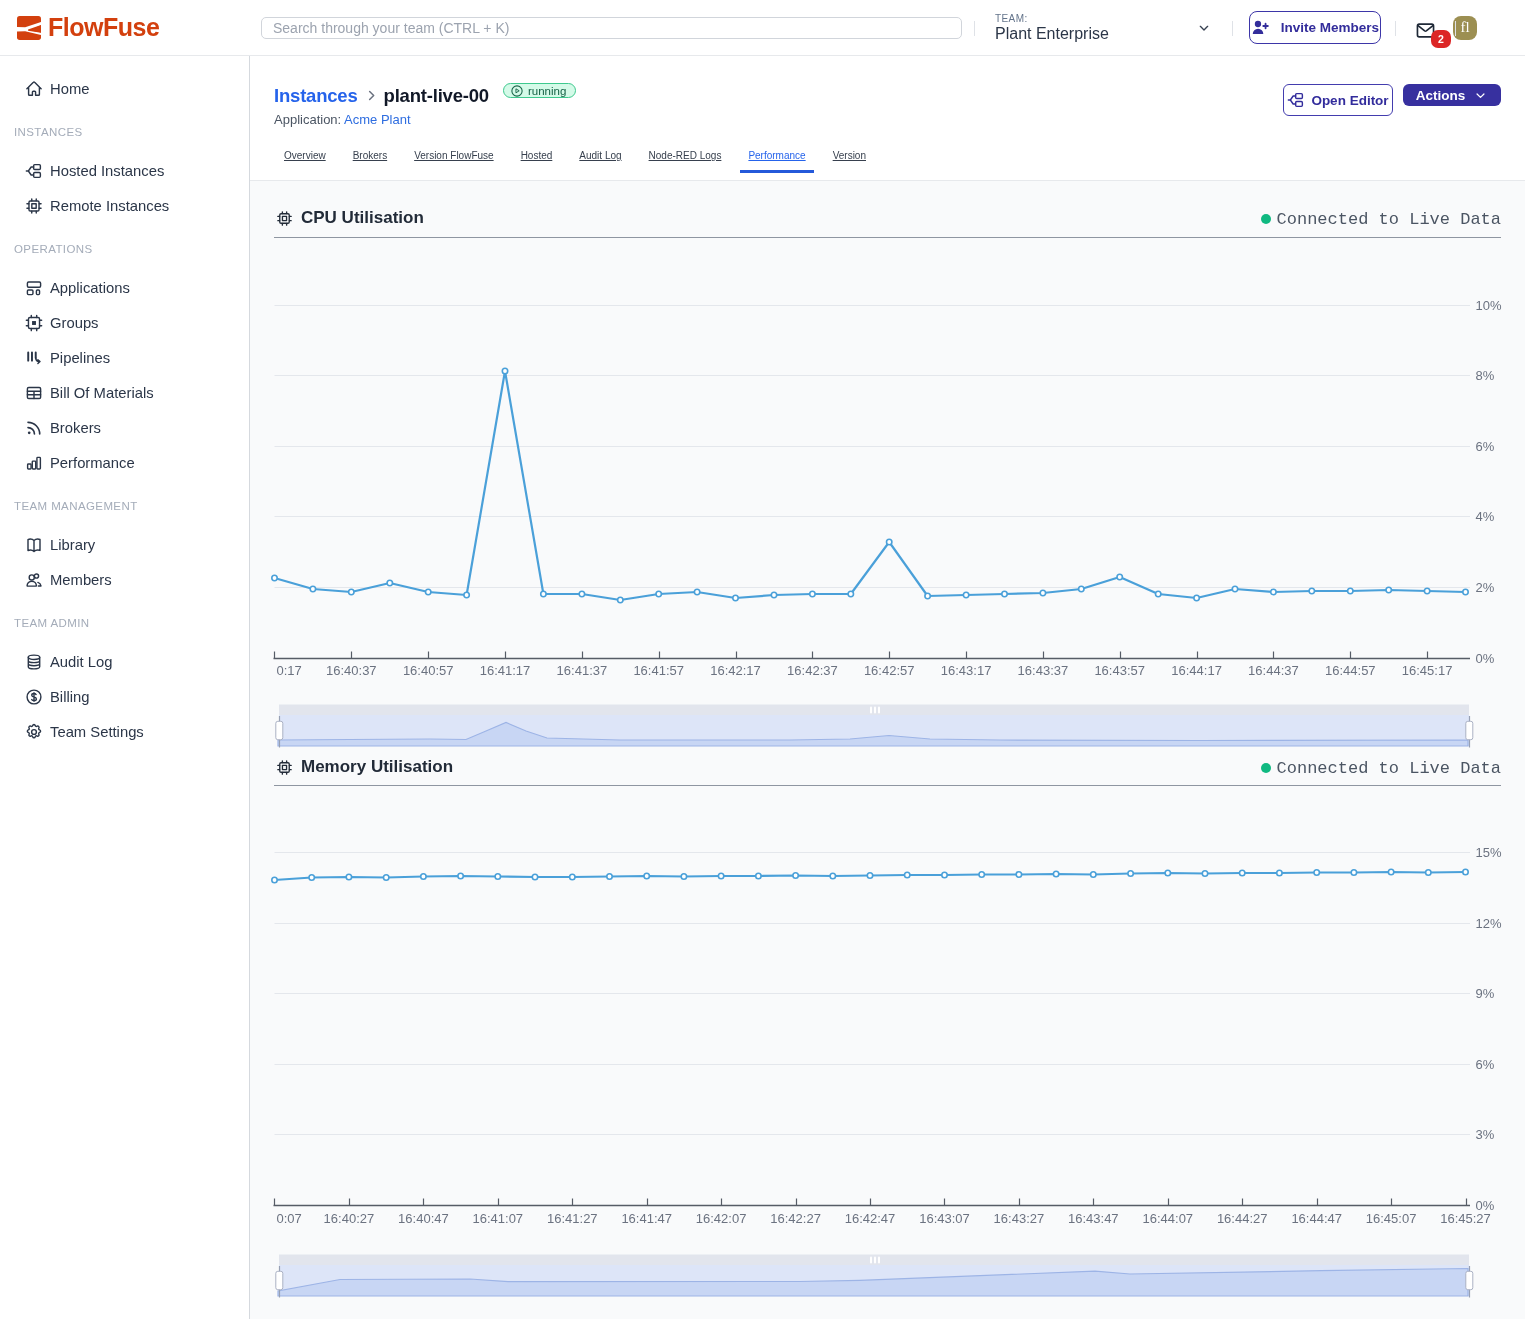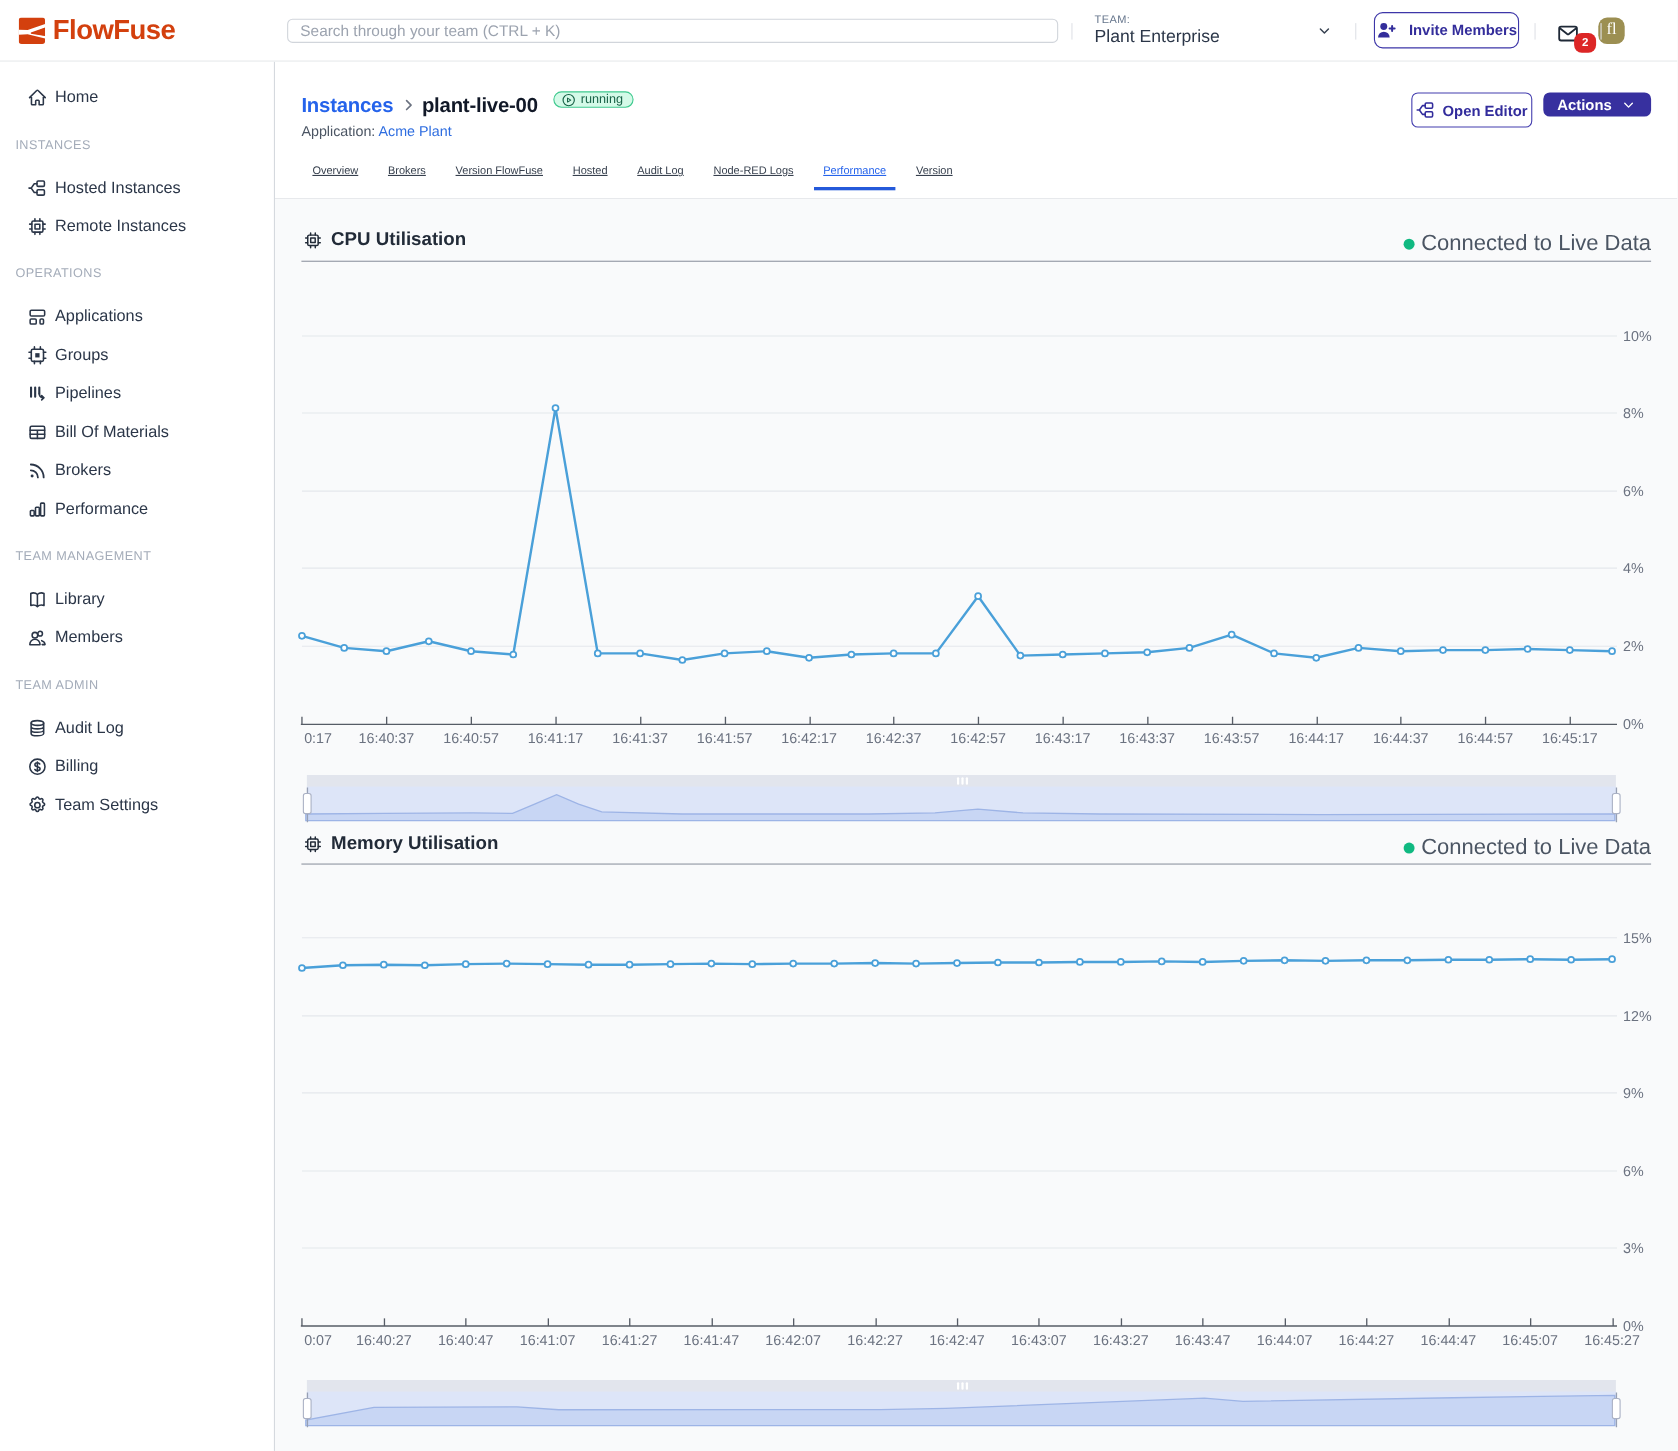--- a/index.html
+++ b/index.html
@@ -37,21 +37,21 @@
 .btn-actions { position:absolute; left:1153px; top:28px; width:98px; height:22px; border-radius:6px; background:#37309f; color:#fff; font-size:13.5px; font-weight:bold; display:flex; align-items:center; justify-content:center; gap:8px; }
 .tabs { position:absolute; left:20.5px; top:86px; display:flex; }
 .tab { font-size:10px; color:#37404e; padding:8px 8px 12px 8px; margin:0 5.5px;text-decoration:underline; }
 .tab.active { color:#2563eb; border-bottom:3px solid #2459da; padding-bottom:9px; }
 
 
 .content { position:absolute; top:181px; left:250px; width:1275px; height:1138px; background:#f9fafb; }
 .sechead { position:absolute; left:24px; width:1227px; height:28px; }
 .sechead .icn { position:absolute; left:2px; top:3px; }
 .sechead .title { position:absolute; left:27px; top:1px; font-size:17px; font-weight:bold; color:#222b38; }
-.live { position:absolute; right:0; top:3px; font-size:20px; color:#4b5563; }
+.live { position:absolute; right:0; top:3px; font-size:17px; color:#4b5563;font-family:Liberation Mono, monospace; }
 .live .dot { display:inline-block; width:10px; height:10px; border-radius:5px; background:#10b981; margin-right:6px; }
 .secline { position:absolute; left:24px; width:1227px; height:0; border-top:1px solid #8f96a1; }
 .chart { position:absolute; left:0; }
 svg text { font-family:"Liberation Sans",sans-serif; }
 </style></head>
 <body>
 <div id="app">
 
 <div class="topbar">
   <svg class="logo" viewBox="0 0 100 100">

